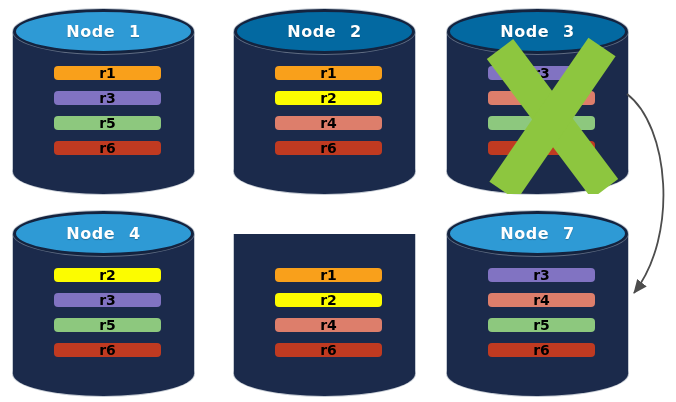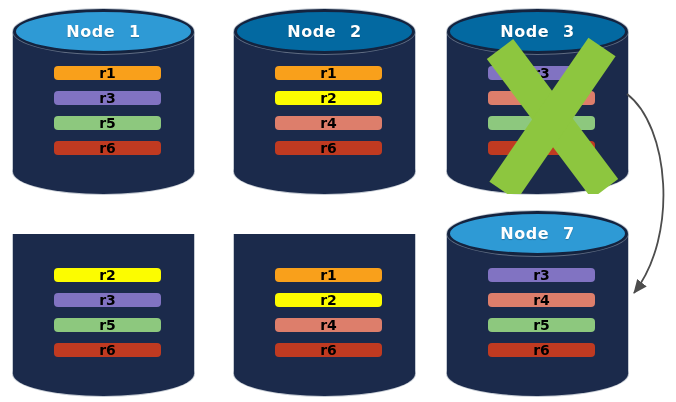--- a/index.html
+++ b/index.html
@@ -125,20 +125,23 @@
         <div class="bar" style="background: rgb(221, 126, 107);">r4</div>
         <div class="bar" style="background: rgb(141, 200, 126);">r5</div>
         <div class="bar" style="background: rgb(192, 58, 33);">r6</div>
       </div>
       <svg class="x-overlay" viewBox="0 0 181 185" width="181" height="185">
         <line class="xline" x1="53" y1="40" x2="158" y2="180" stroke-width="33" stroke-linecap="butt" stroke="#8DC63F"></line>
         <line class="xline" x1="155" y1="38" x2="56" y2="182" stroke-width="33" stroke-linecap="butt" stroke="#8DC63F"></line>
       </svg>
     </div>
     <div class="node col0 row1">
+      <div class="cyl-top" style="background: rgb(46, 154, 213); border-color: rgb(20, 35, 63);">
+        <span class="node-title" style="color: rgb(255, 255, 255);">Node 4</span>
+      </div>
       <div class="cyl-body" style="background: rgb(27, 42, 75);"></div>
       <div class="cyl-bottom" style="background: rgb(27, 42, 75);"></div>
       <div class="replicas">
         <div class="bar" style="background: rgb(252, 252, 0);">r2</div>
         <div class="bar" style="background: rgb(129, 115, 194);">r3</div>
         <div class="bar" style="background: rgb(141, 200, 126);">r5</div>
         <div class="bar" style="background: rgb(192, 58, 33);">r6</div>
       </div>
 
     </div>

